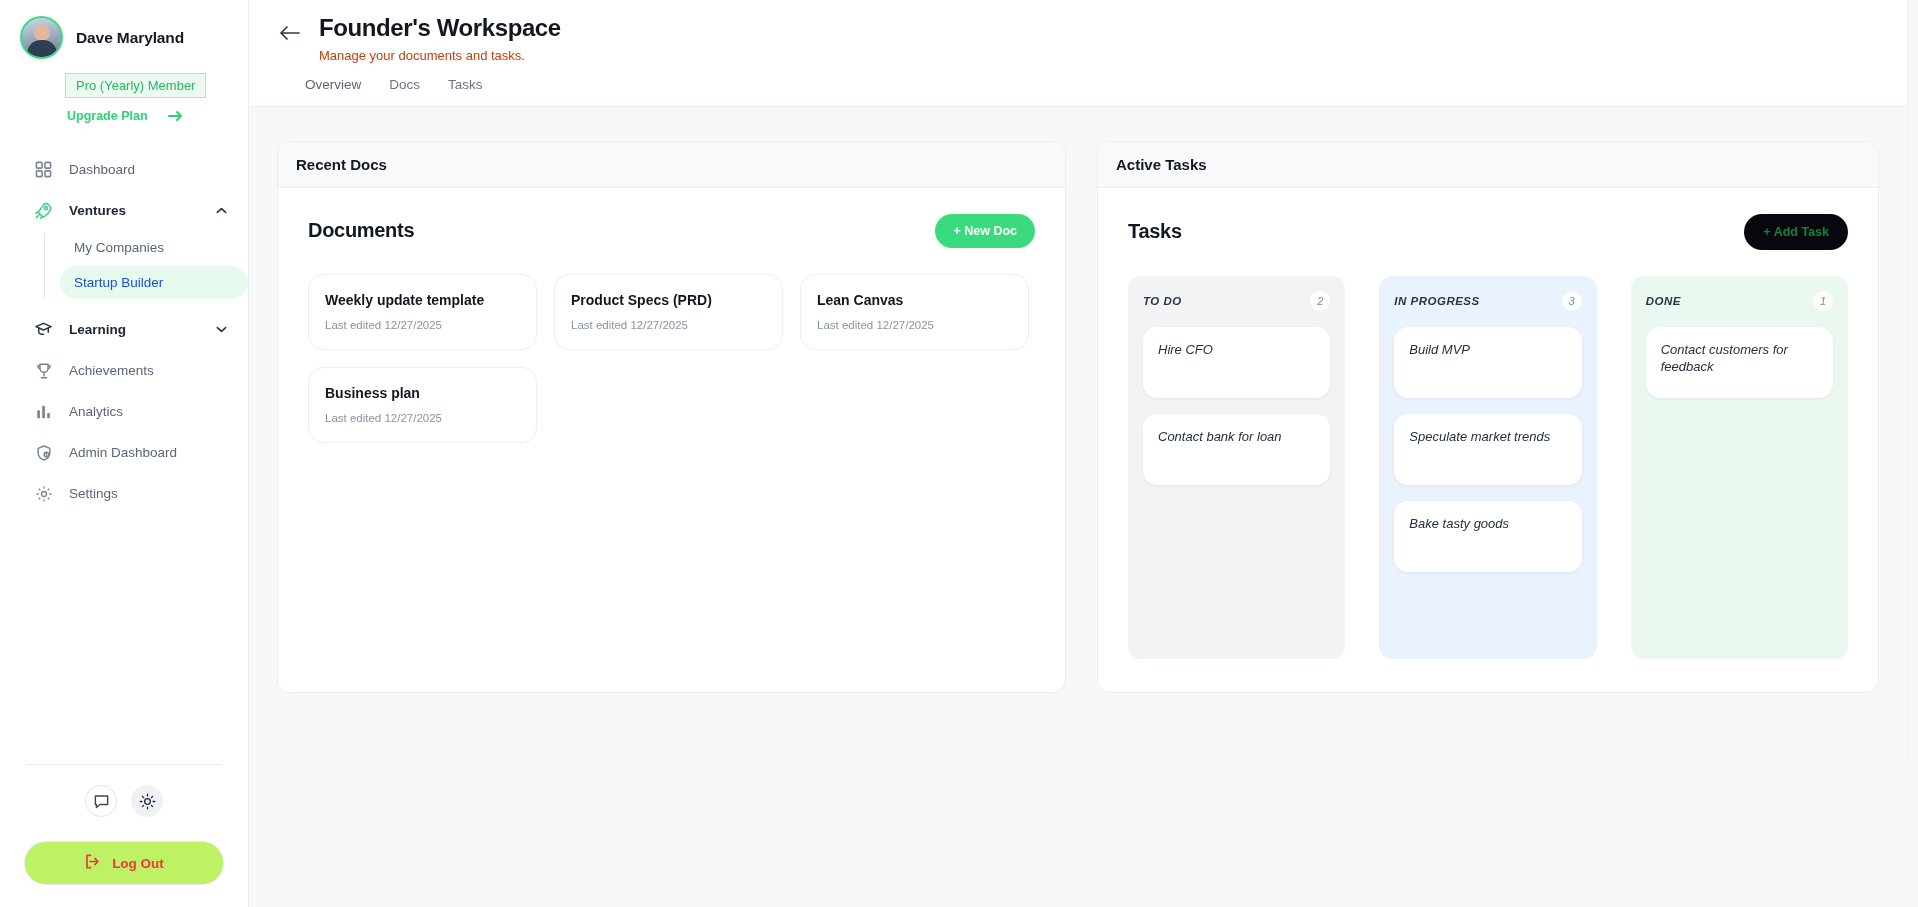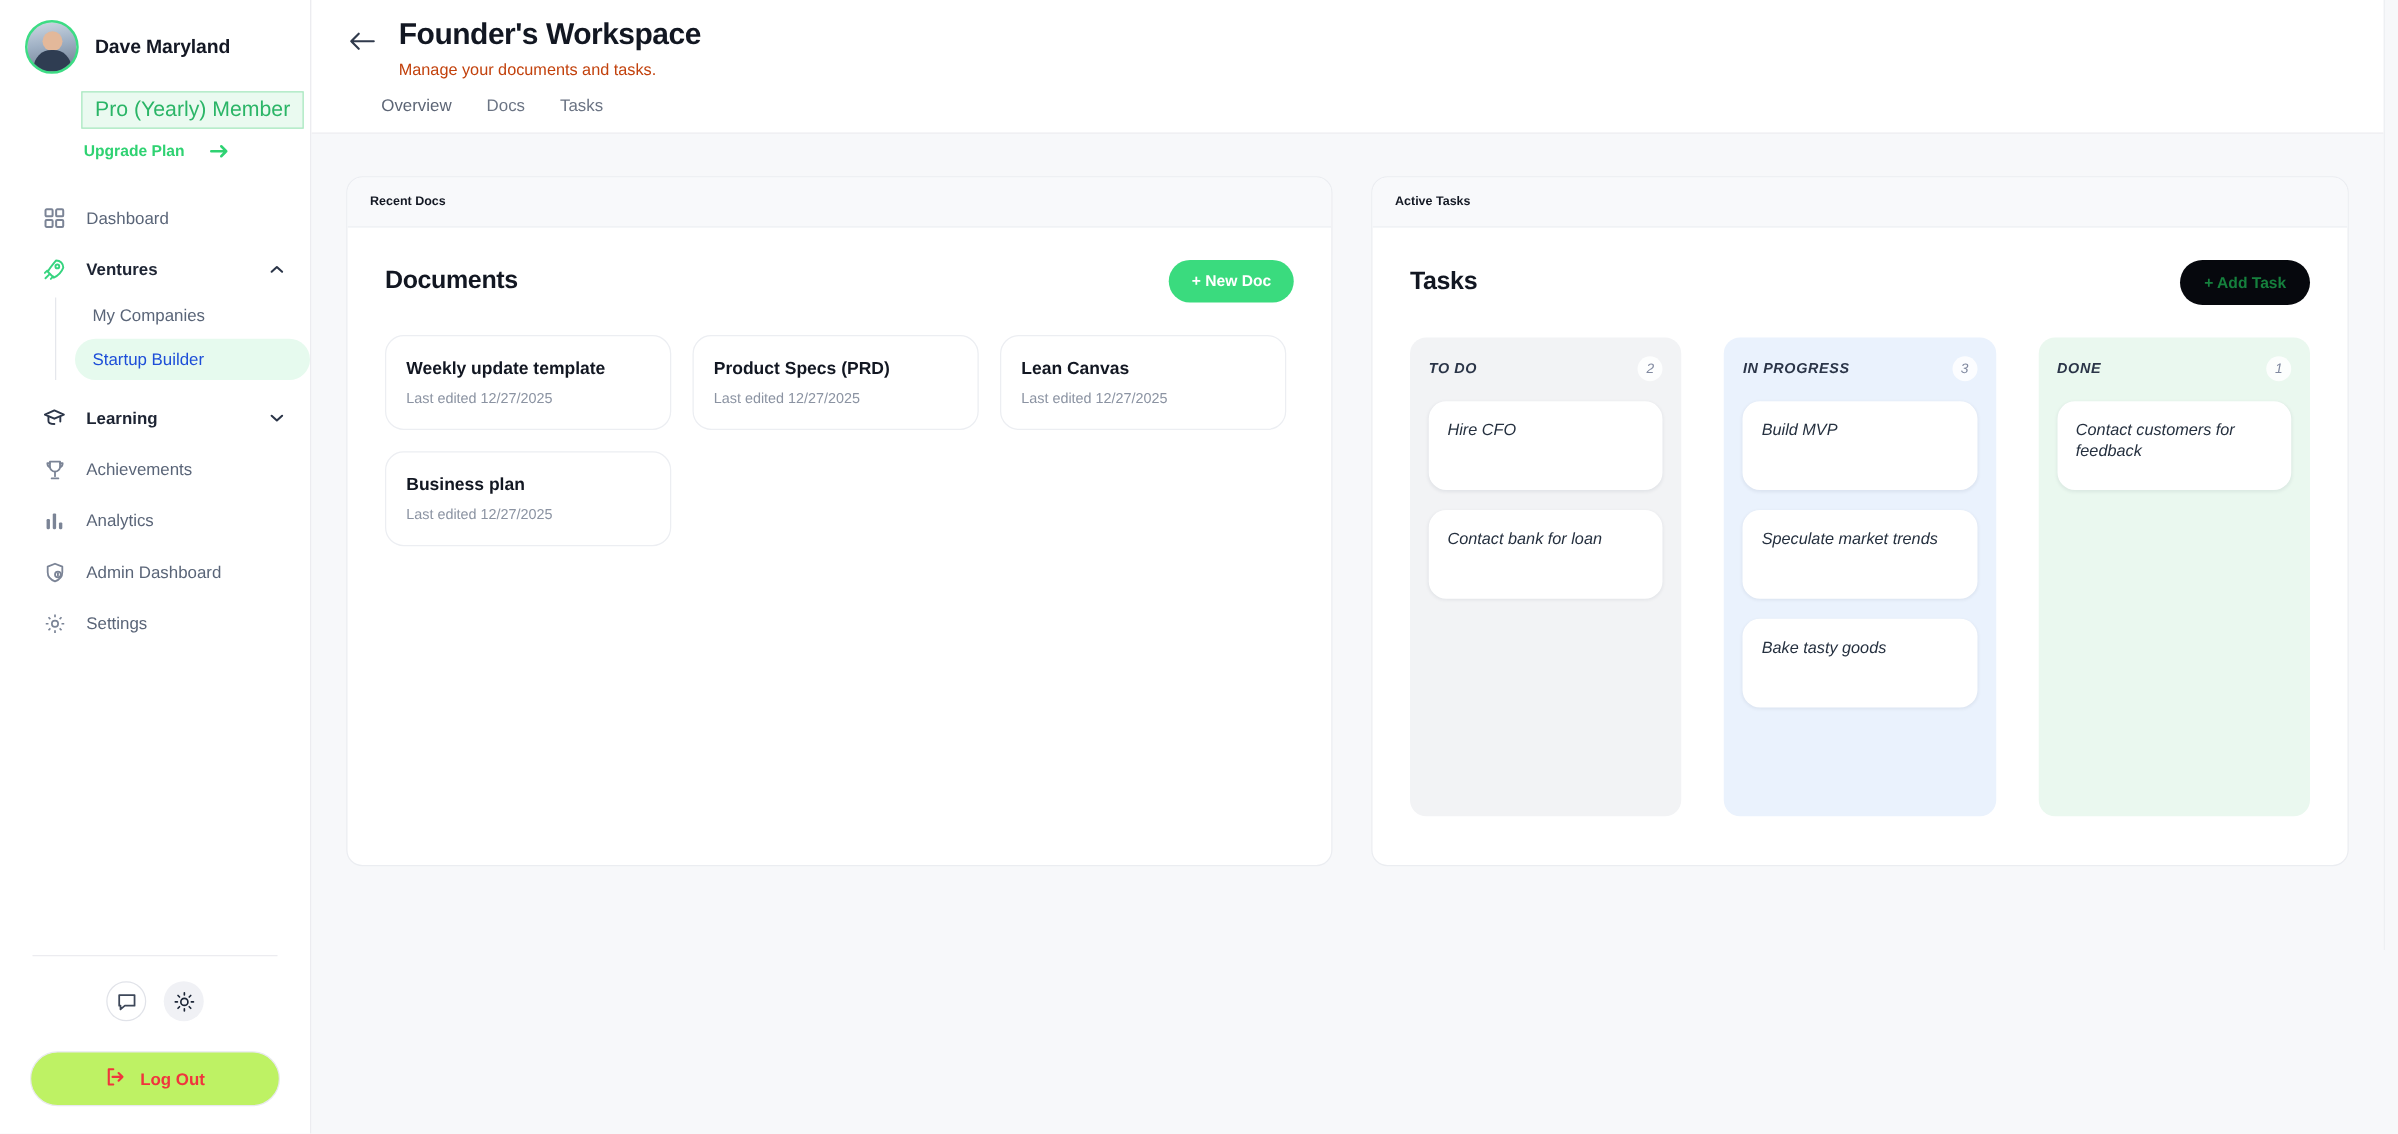--- a/index.html
+++ b/index.html
@@ -34,21 +34,21 @@
   }
   .avatar::after {
     content:""; position:absolute; left:50%; bottom:-3px;
     width:30px; height:20px; border-radius:14px 14px 0 0;
     background:#2f3d52; transform:translateX(-50%);
   }
   .profile-name { font-size: 15.5px; font-weight: bold; color: #141824; letter-spacing: -0.1px; }
   .plan-badge {
     margin: 14px 0 0 65px;
     border: 1px solid #a6e8bf; background: #eafaf0; color: #2bb567;
-    font-size: 17px; padding: 4px 10px; border-radius: 0; display: inline-block;
+    font-size: 13px; padding: 4px 10px; border-radius: 0; display: inline-block;
   }
   .upgrade {
     margin: 11px 0 0 67px; display: flex; align-items: center; gap: 20px;
     color: #2fd272; font-size: 12.5px; font-weight: bold; cursor: pointer;
   }
   .upgrade svg { display:block; }
 
   .nav { margin-top: 26px; display: flex; flex-direction: column; }
   .nav-item {
     display: flex; align-items: center; gap: 16px;
@@ -97,21 +97,21 @@
 
   .content { flex: 1; display: flex; gap: 31px; padding: 34px 28px 0 28px; overflow: hidden; }
   .panel {
     background: #ffffff; border: 1px solid #ebedf1; border-radius: 13px;
     overflow: hidden; display: flex; flex-direction: column;
   }
   .panel-docs { width: 789px; flex: 0 0 789px; height: 552px; }
   .panel-tasks { flex: 1; height: 552px; }
   .panel-head {
     background: #f8f9fb; border-bottom: 1px solid #edeff3;
-    padding: 14px 18px; font-size: 10px; font-weight: bold; color: #131823;
+    padding: 14px 18px; font-size: 15px; font-weight: bold; color: #131823;
   }
   .panel-body { padding: 26px 30px; flex: 1; overflow: hidden; }
 
   .section-head { display: flex; align-items: center; justify-content: space-between; margin-bottom: 26px; }
   .section-title { font-size: 20px; font-weight: bold; color: #121722; letter-spacing: -0.3px; }
   .btn-green {
     background: #3adb7e; color: #fff; border: none; border-radius: 20px;
     font-size: 12.5px; font-weight: bold; padding: 10px 18px; cursor: pointer;
     font-family: "Liberation Sans", sans-serif;
   }

